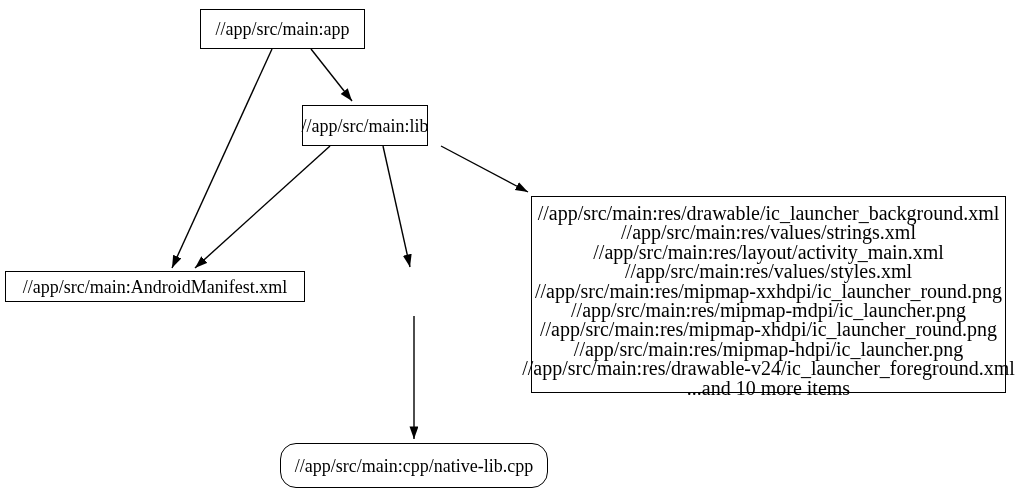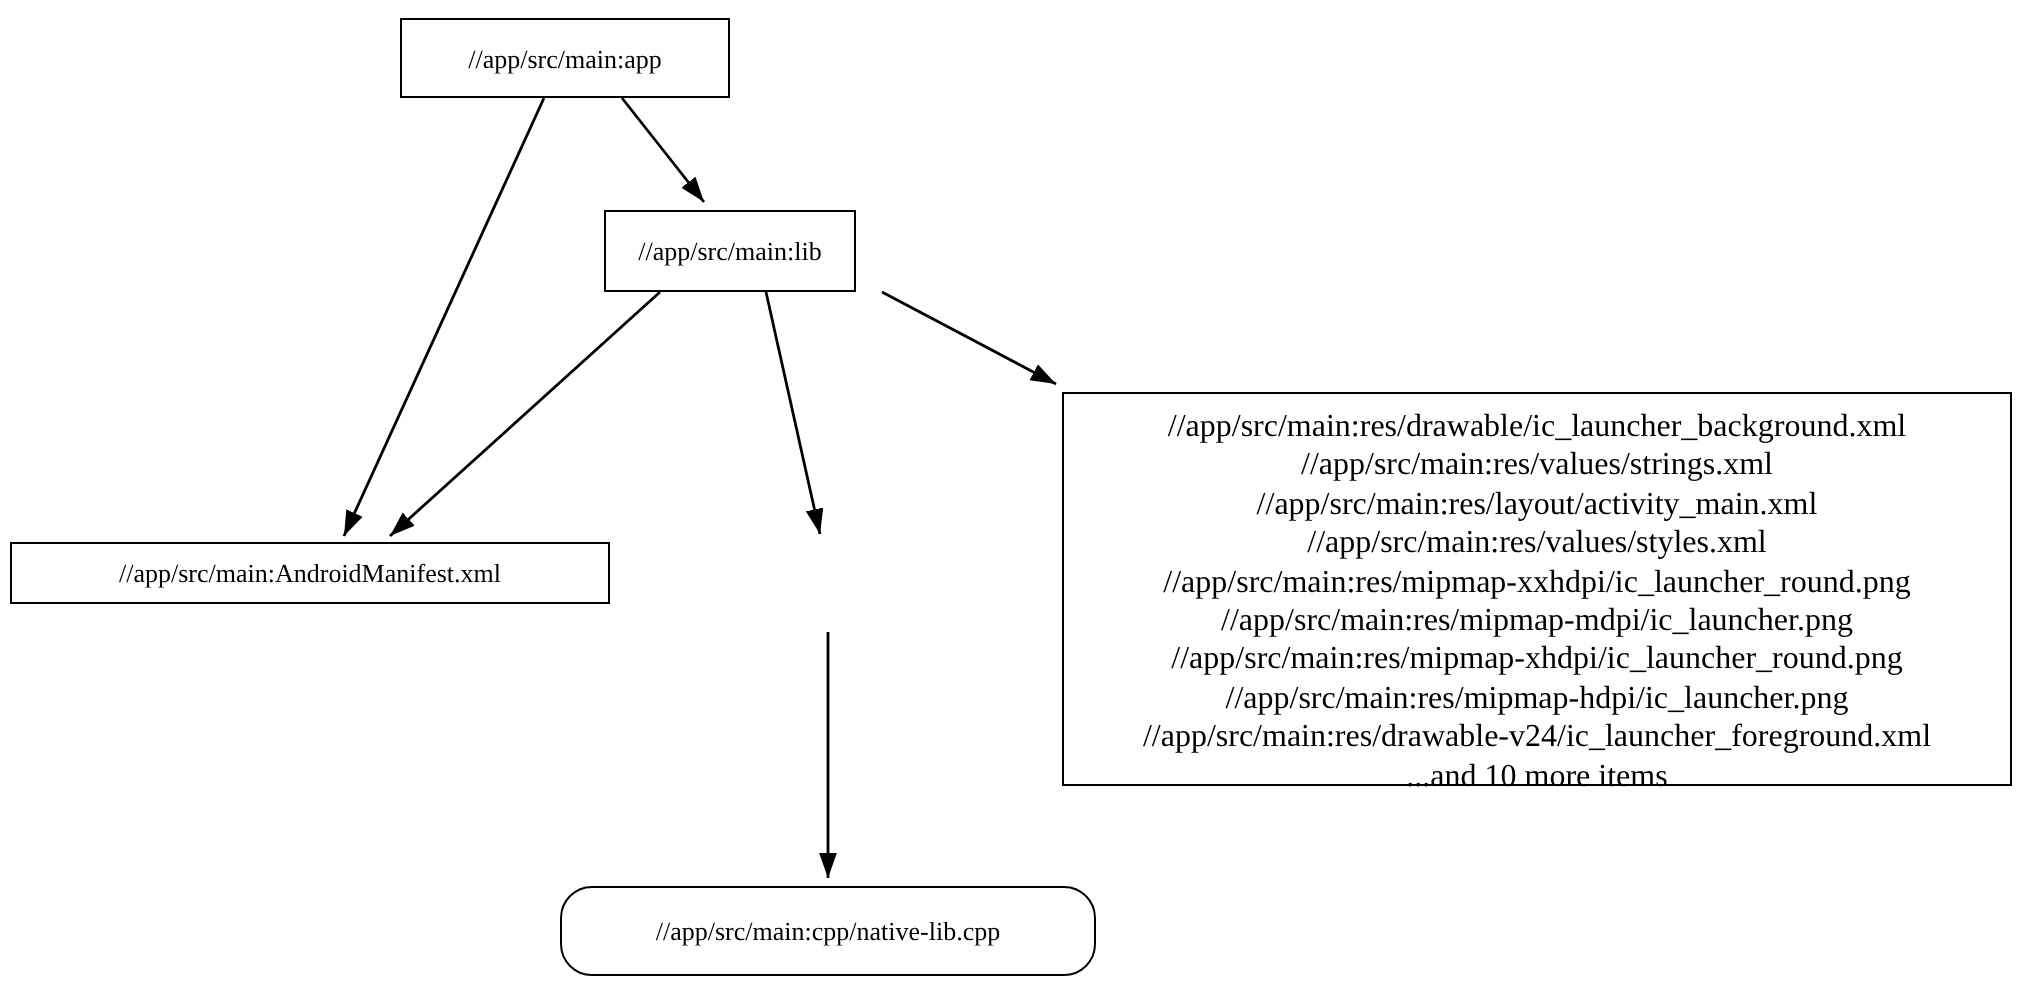--- a/index.html
+++ b/index.html
@@ -35,29 +35,29 @@
     white-space: pre;
     text-align: center;
     line-height: 1.0;
   }
   .node-label {
     display: block;
     white-space: pre;
     text-align: center;
   }
   .node-single .node-label {
-    font-size: 13px;
+    font-size: 18px;
     letter-spacing: 0px;
   }
   .node-multi {
     align-items: flex-start;
     padding-top: 7px;
   }
   .node-multi .node-label {
-    font-size: 16px;
+    font-size: 20px;
     line-height: 19.4px;
   }
 </style>
 </head>
 <body>
 
 <div id="graph-canvas">
 
   <svg id="edge-layer" width="1018" height="496" viewBox="0 0 1018 496" xmlns="http://www.w3.org/2000/svg">
     <defs>

